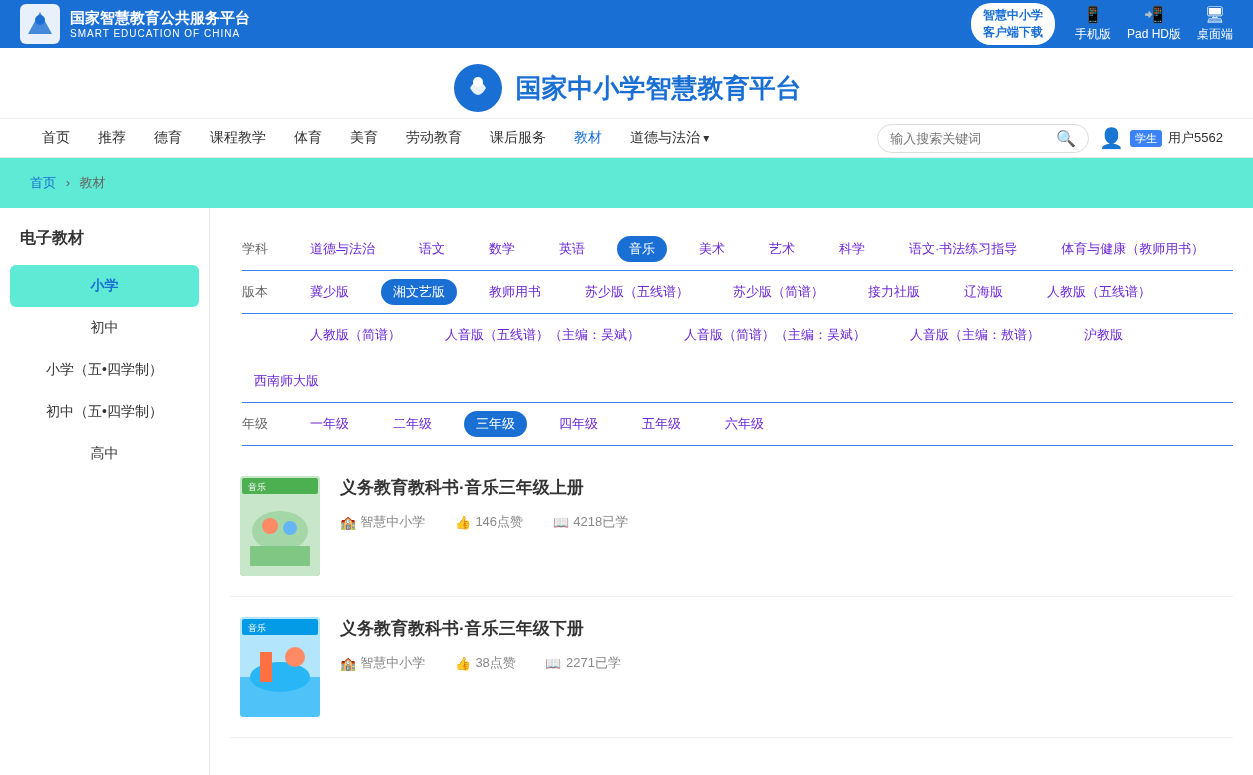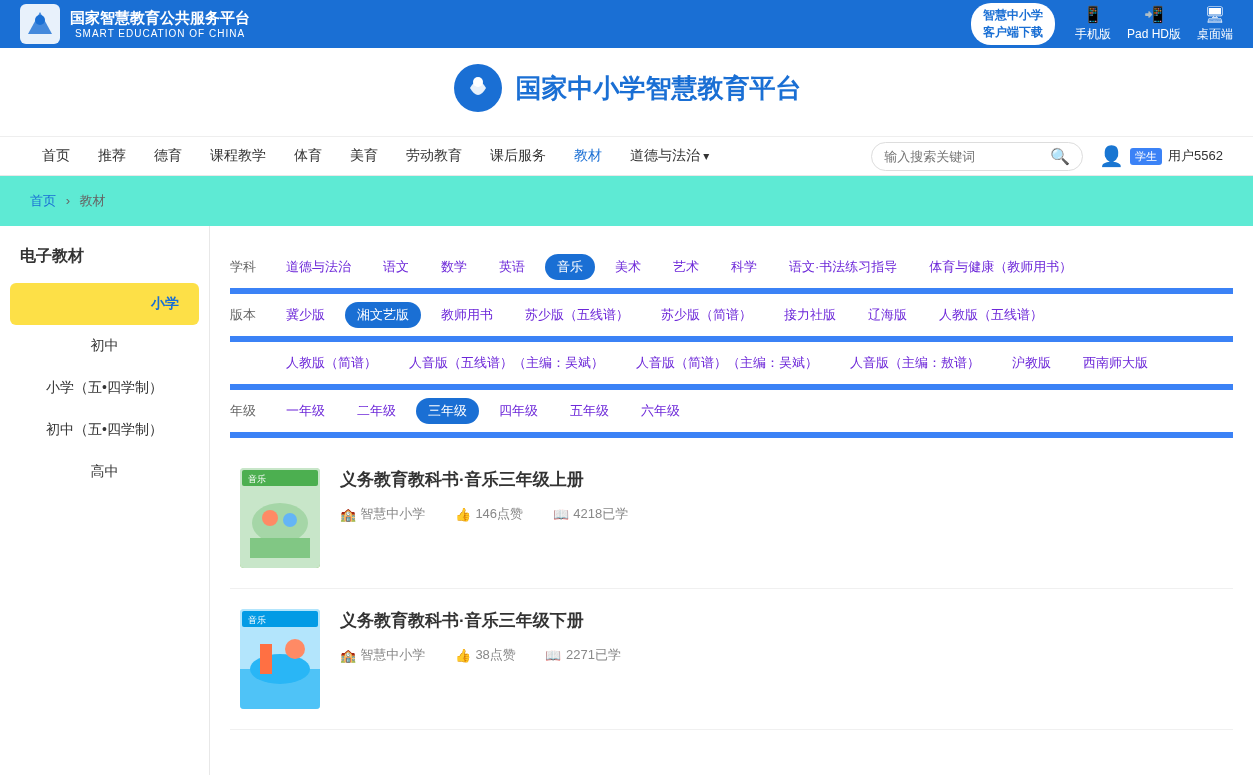--- a/index.html
+++ b/index.html
@@ -20,21 +20,20 @@
       gap: 10px;
       color: white;
     }
     .top-bar-logo .logo-icon {
       width: 40px;
       height: 40px;
     }
     .top-bar-logo .logo-text {
       display: flex;
       flex-direction: column;
-      align-items: center;
     }
     .top-bar-logo .logo-text .main { font-size: 15px; font-weight: bold; }
     .top-bar-logo .logo-text .sub { font-size: 10px; letter-spacing: 1px; }
     .top-bar-right {
       display: flex;
       align-items: center;
       gap: 20px;
     }
     .download-btn {
       background: white;
@@ -61,21 +60,21 @@
       gap: 2px;
       cursor: pointer;
     }
     .platform-link .icon { font-size: 16px; }
 
     
     .site-header {
       background: white;
       display: flex;
       justify-content: center;
-      padding: 14px 0 22px;
+      padding: 14px 0 4px;
       border-bottom: 1px solid #eee;
     }
     .site-logo {
       display: flex;
       align-items: center;
       gap: 12px;
     }
     .site-logo-icon {
       width: 52px;
       height: 52px;
@@ -105,21 +104,21 @@
       color: #333;
       cursor: pointer;
       font-size: 14px;
       white-space: nowrap;
     }
     .nav-item.active { color: #1a6fd4; }
     .nav-item.with-arrow::after { content: " ▾"; font-size: 12px; }
     .nav-right {
       display: flex;
       align-items: center;
-      gap: 16px;
+      gap: 10px;
     }
     .search-box {
       display: flex;
       align-items: center;
       border: 1px solid #ddd;
       border-radius: 20px;
       padding: 4px 12px;
       gap: 6px;
     }
     .search-input {
@@ -177,42 +176,42 @@
       color: #333;
     }
     .sidebar-item {
       padding: 12px 20px;
       cursor: pointer;
       font-size: 14px;
       color: #333;
       text-align: center;
     }
     .sidebar-item.active {
-      background: #fde047;
+      background: #5eead4;
       color: #1a6fd4;
       font-weight: bold;
       border-radius: 6px;
       margin: 0 10px;
-      text-align: right;
     }
 
     
     .content-area {
       flex: 1;
       padding: 20px;
     }
 
     
     .filter-row {
       display: flex;
       align-items: center;
-      gap: 8px;
+      gap: 20px;
       padding: 8px 0;
-      border-bottom: 6px solid #3b82f6;
+      border-bottom: 1px solid #3b82f6;
       flex-wrap: wrap;
+      margin-left: 12px;
     }
     .filter-label {
       color: #666;
       font-size: 13px;
       min-width: 36px;
     }
     .filter-tag {
       padding: 4px 12px;
       border-radius: 16px;
       cursor: pointer;

